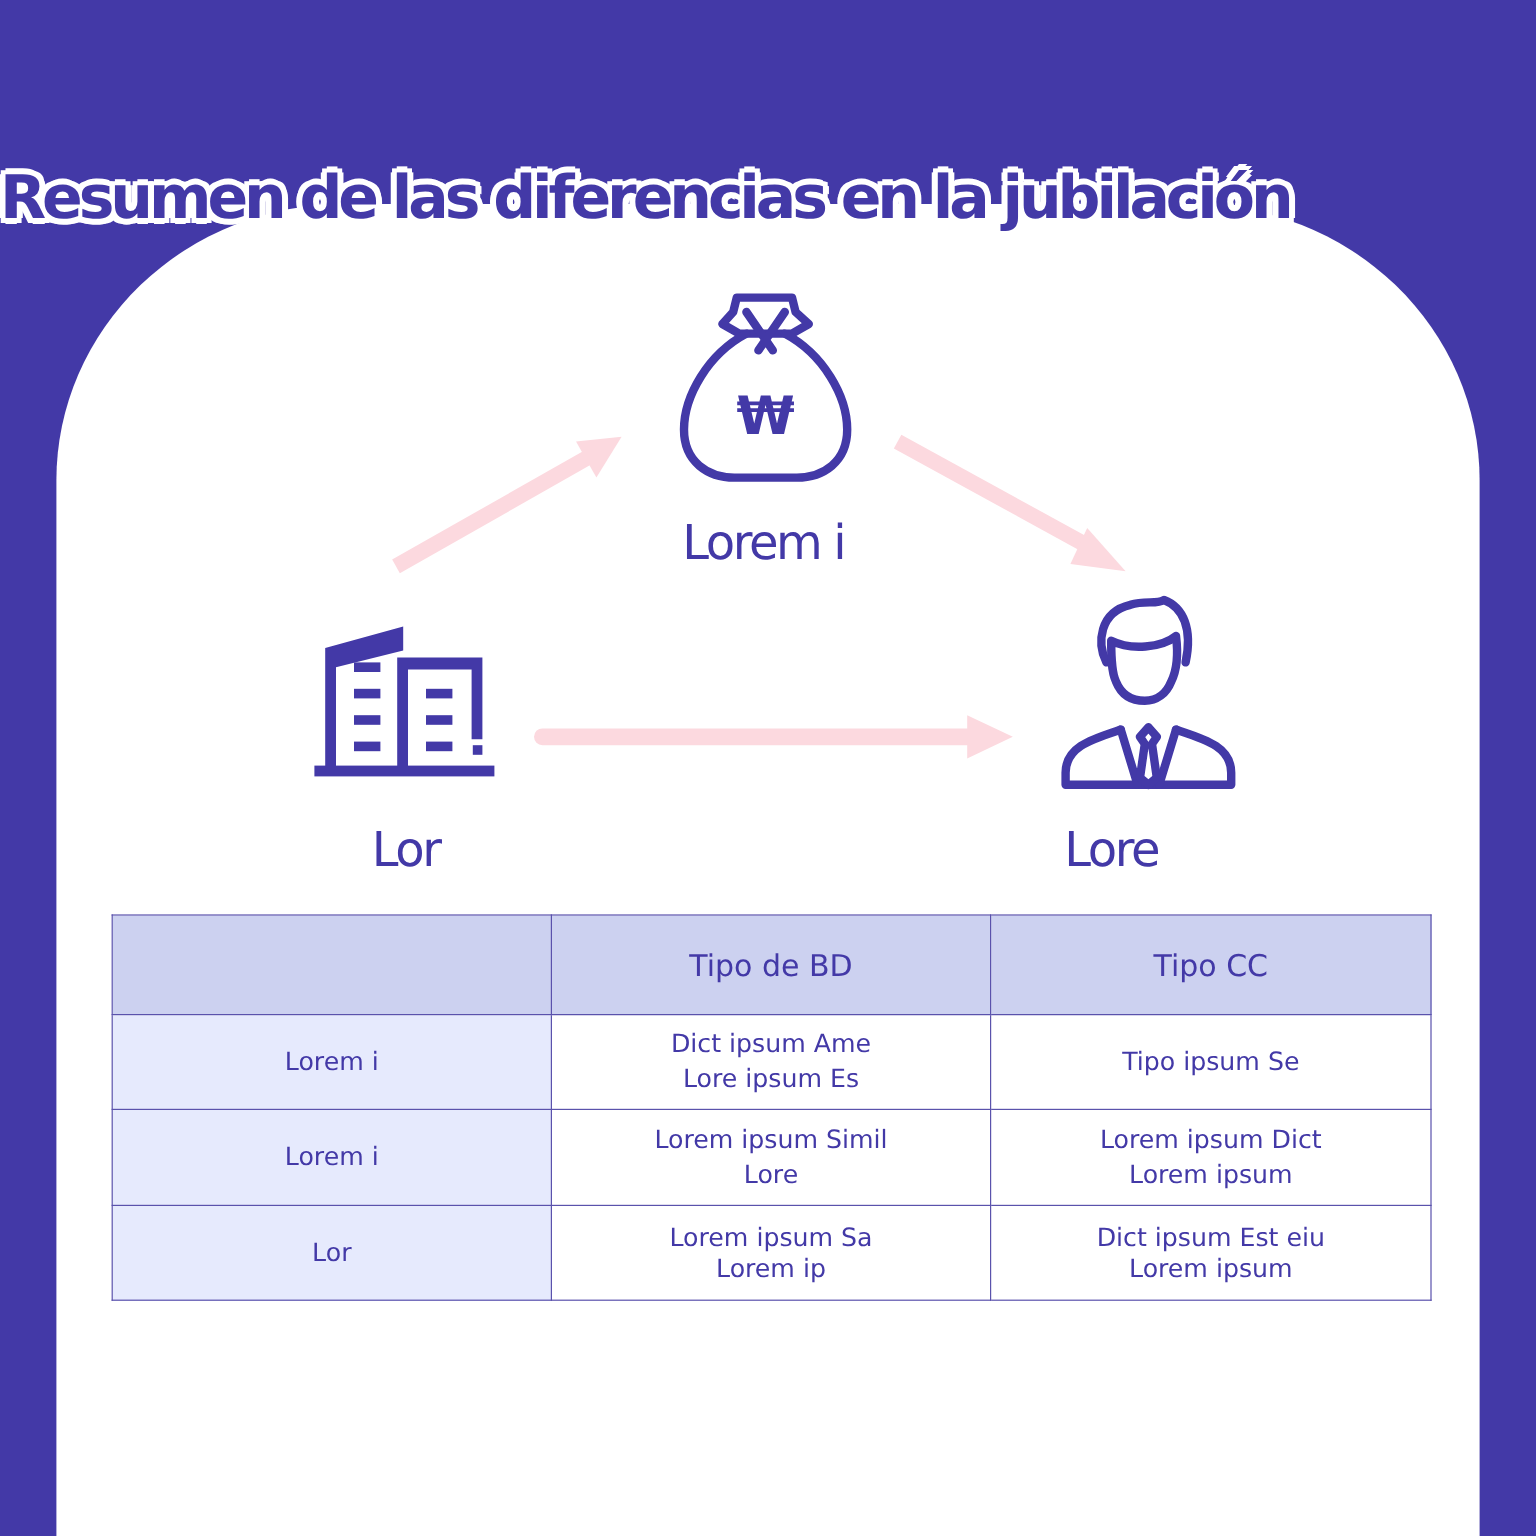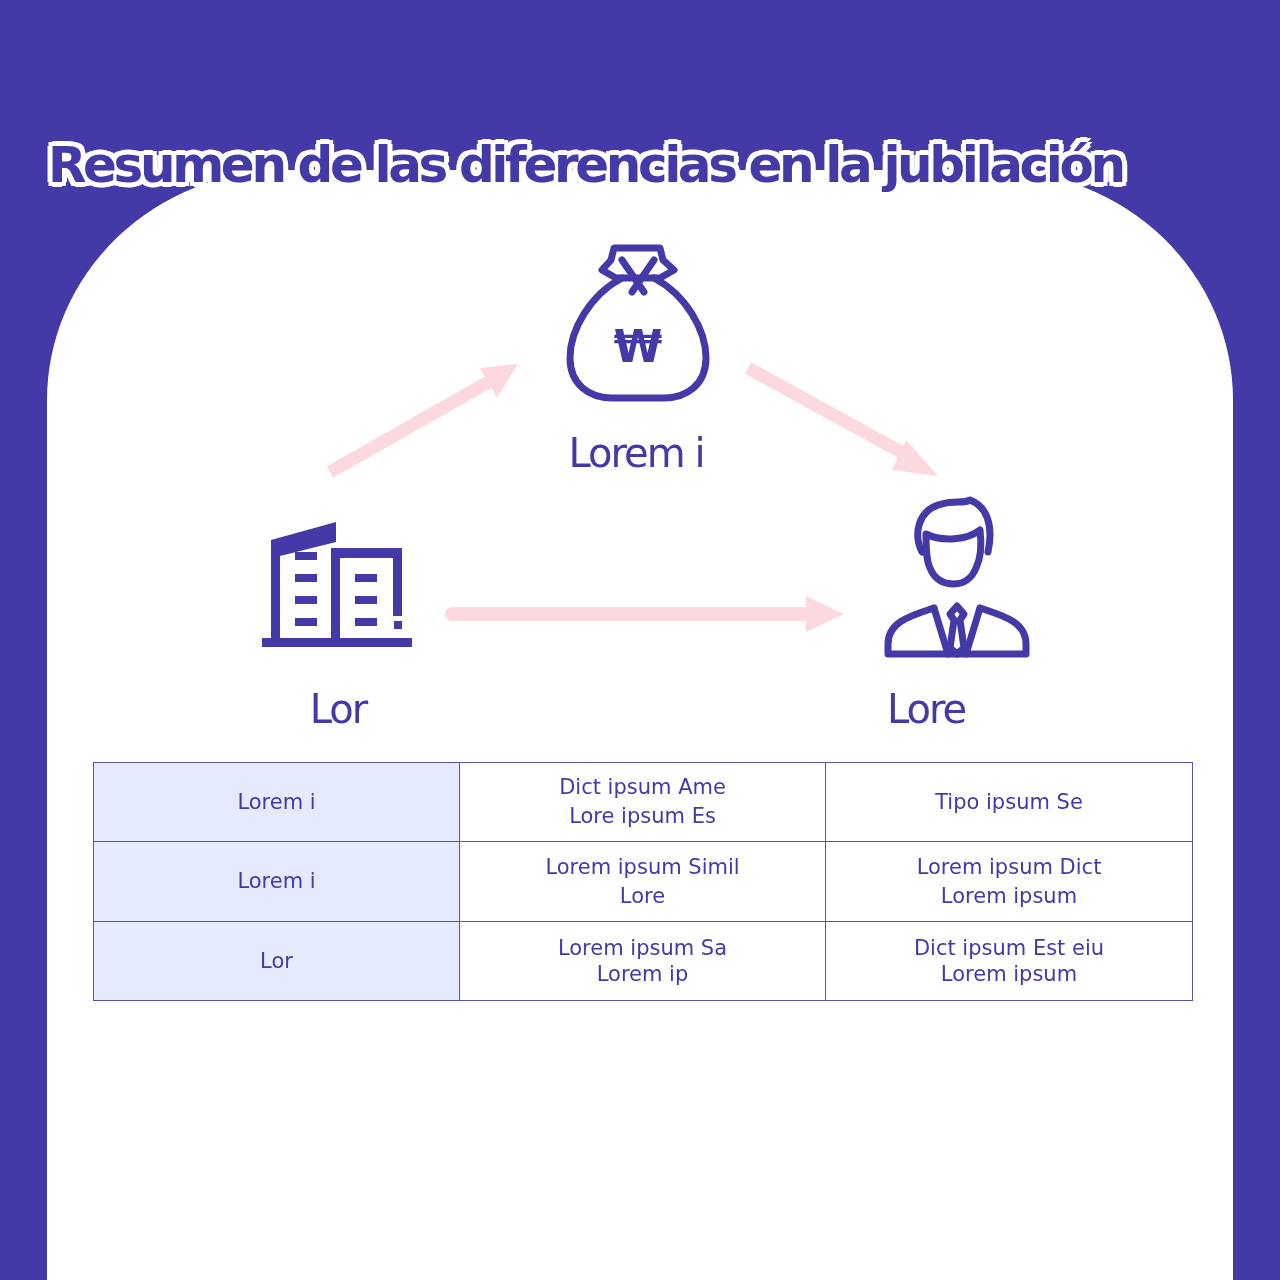--- a/index.html
+++ b/index.html
@@ -17,21 +17,20 @@
   .title {
     position: absolute; left: 0; top: 136px; width: 1064px; text-align: center;
     font-family: "DejaVu Sans", sans-serif; font-weight: 900; font-size: 50px;
     letter-spacing: -3.4px; color: #4339a7; white-space: nowrap; margin: 0;
     -webkit-text-stroke: 0px;
     text-shadow:
       3px 0 0 #fff, -3px 0 0 #fff, 0 3px 0 #fff, 0 -3px 0 #fff,
       3px 3px 0 #fff, -3px -3px 0 #fff, 3px -3px 0 #fff, -3px 3px 0 #fff,
       5px 0 0 #fff, -5px 0 0 #fff, 0 5px 0 #fff, 0 -5px 0 #fff,
       4px 4px 0 #fff, -4px -4px 0 #fff, 4px -4px 0 #fff, -4px 4px 0 #fff;
-    padding-left: 48px;
   }
   .icon { position: absolute; }
   .node-label {
     position: absolute; font-family: "DejaVu Sans", sans-serif; font-size: 40px;
     color: #4339a7; letter-spacing: -2px; text-align: center; width: 300px;
   }
   .arrows { position: absolute; left: 0; top: 0; }
   table.cmp {
     position: absolute; left: 93px; top: 762px; width: 1099px;
     border-collapse: collapse; table-layout: fixed;
@@ -112,20 +111,25 @@
 </svg>
 <div class="node-label" style="left:776px;top:686px">Lore</div>
 
 <table class="cmp">
   <colgroup>
       <col style="width:366px">
       <col style="width:366px">
       <col style="width:367px">
     </colgroup>
   <tbody>
+      <tr>
+    <th></th>
+    <th>Tipo de BD</th>
+    <th>Tipo CC</th>
+  </tr>
   <tr class="r2">
     <td class="rowhead">Lorem i</td>
     <td>
       <span class="line">Dict ipsum Ame</span>
       <span class="line">Lore ipsum Es</span>
     </td>
     <td>
           <span class="line">Tipo ipsum Se</span>
         </td>
   </tr>

